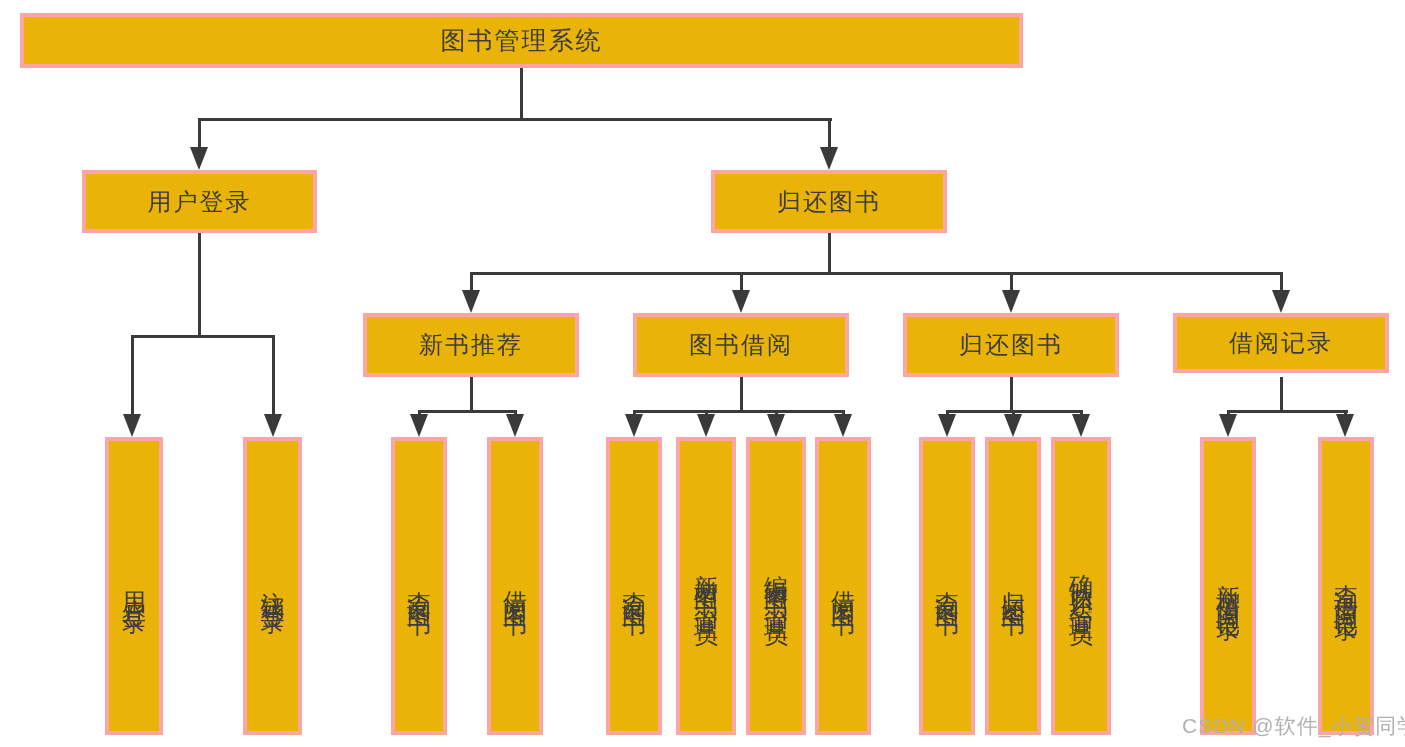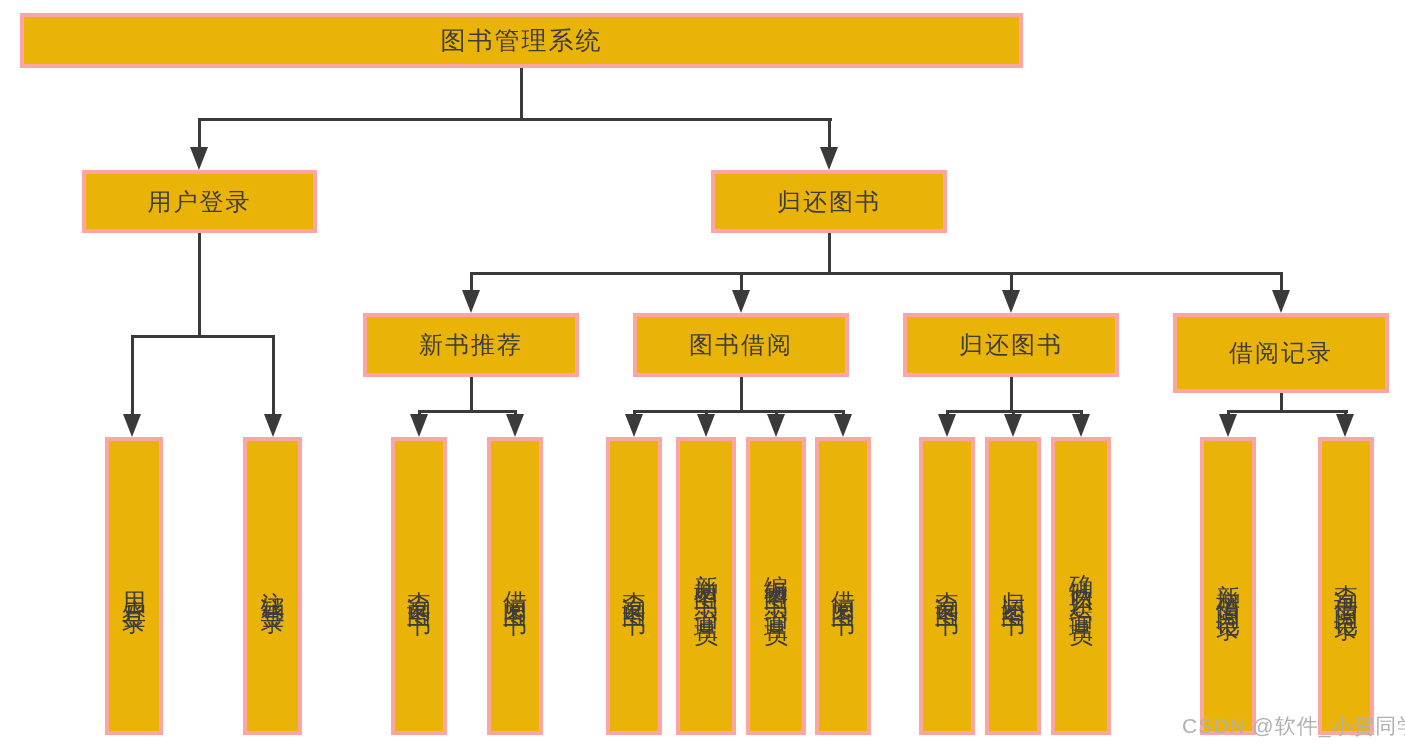--- a/index.html
+++ b/index.html
@@ -111,21 +111,21 @@
 
   <div class="node" style="left:633px; top:313px; width:216px; height:64px;">
     <span>图书借阅</span>
   </div>
   <div class="node" style="left:363px; top:313px; width:216px; height:64px;">
     <span>新书推荐</span>
   </div>
   <div class="node" style="left:903px; top:313px; width:216px; height:64px;">
     <span>归还图书</span>
   </div>
-  <div class="node" style="left:1173px; top:313px; width:216px; height:80px;">
+  <div class="node" style="left:1173px; top:313px; width:216px; height:60px;">
     <span>借阅记录</span>
   </div>
 
   <div class="vline" style="left:470px; top:377px; height:33px;"></div>
   <div class="hline" style="left:418px; top:410px; width:99px;"></div>
   <div class="vline" style="left:418px; top:410px; height:8px;"></div>
   <div class="arrow-down" style="left:410px; top:414px;"></div>
   <div class="vline" style="left:514px; top:410px; height:8px;"></div>
   <div class="arrow-down" style="left:506px; top:414px;"></div>
 

